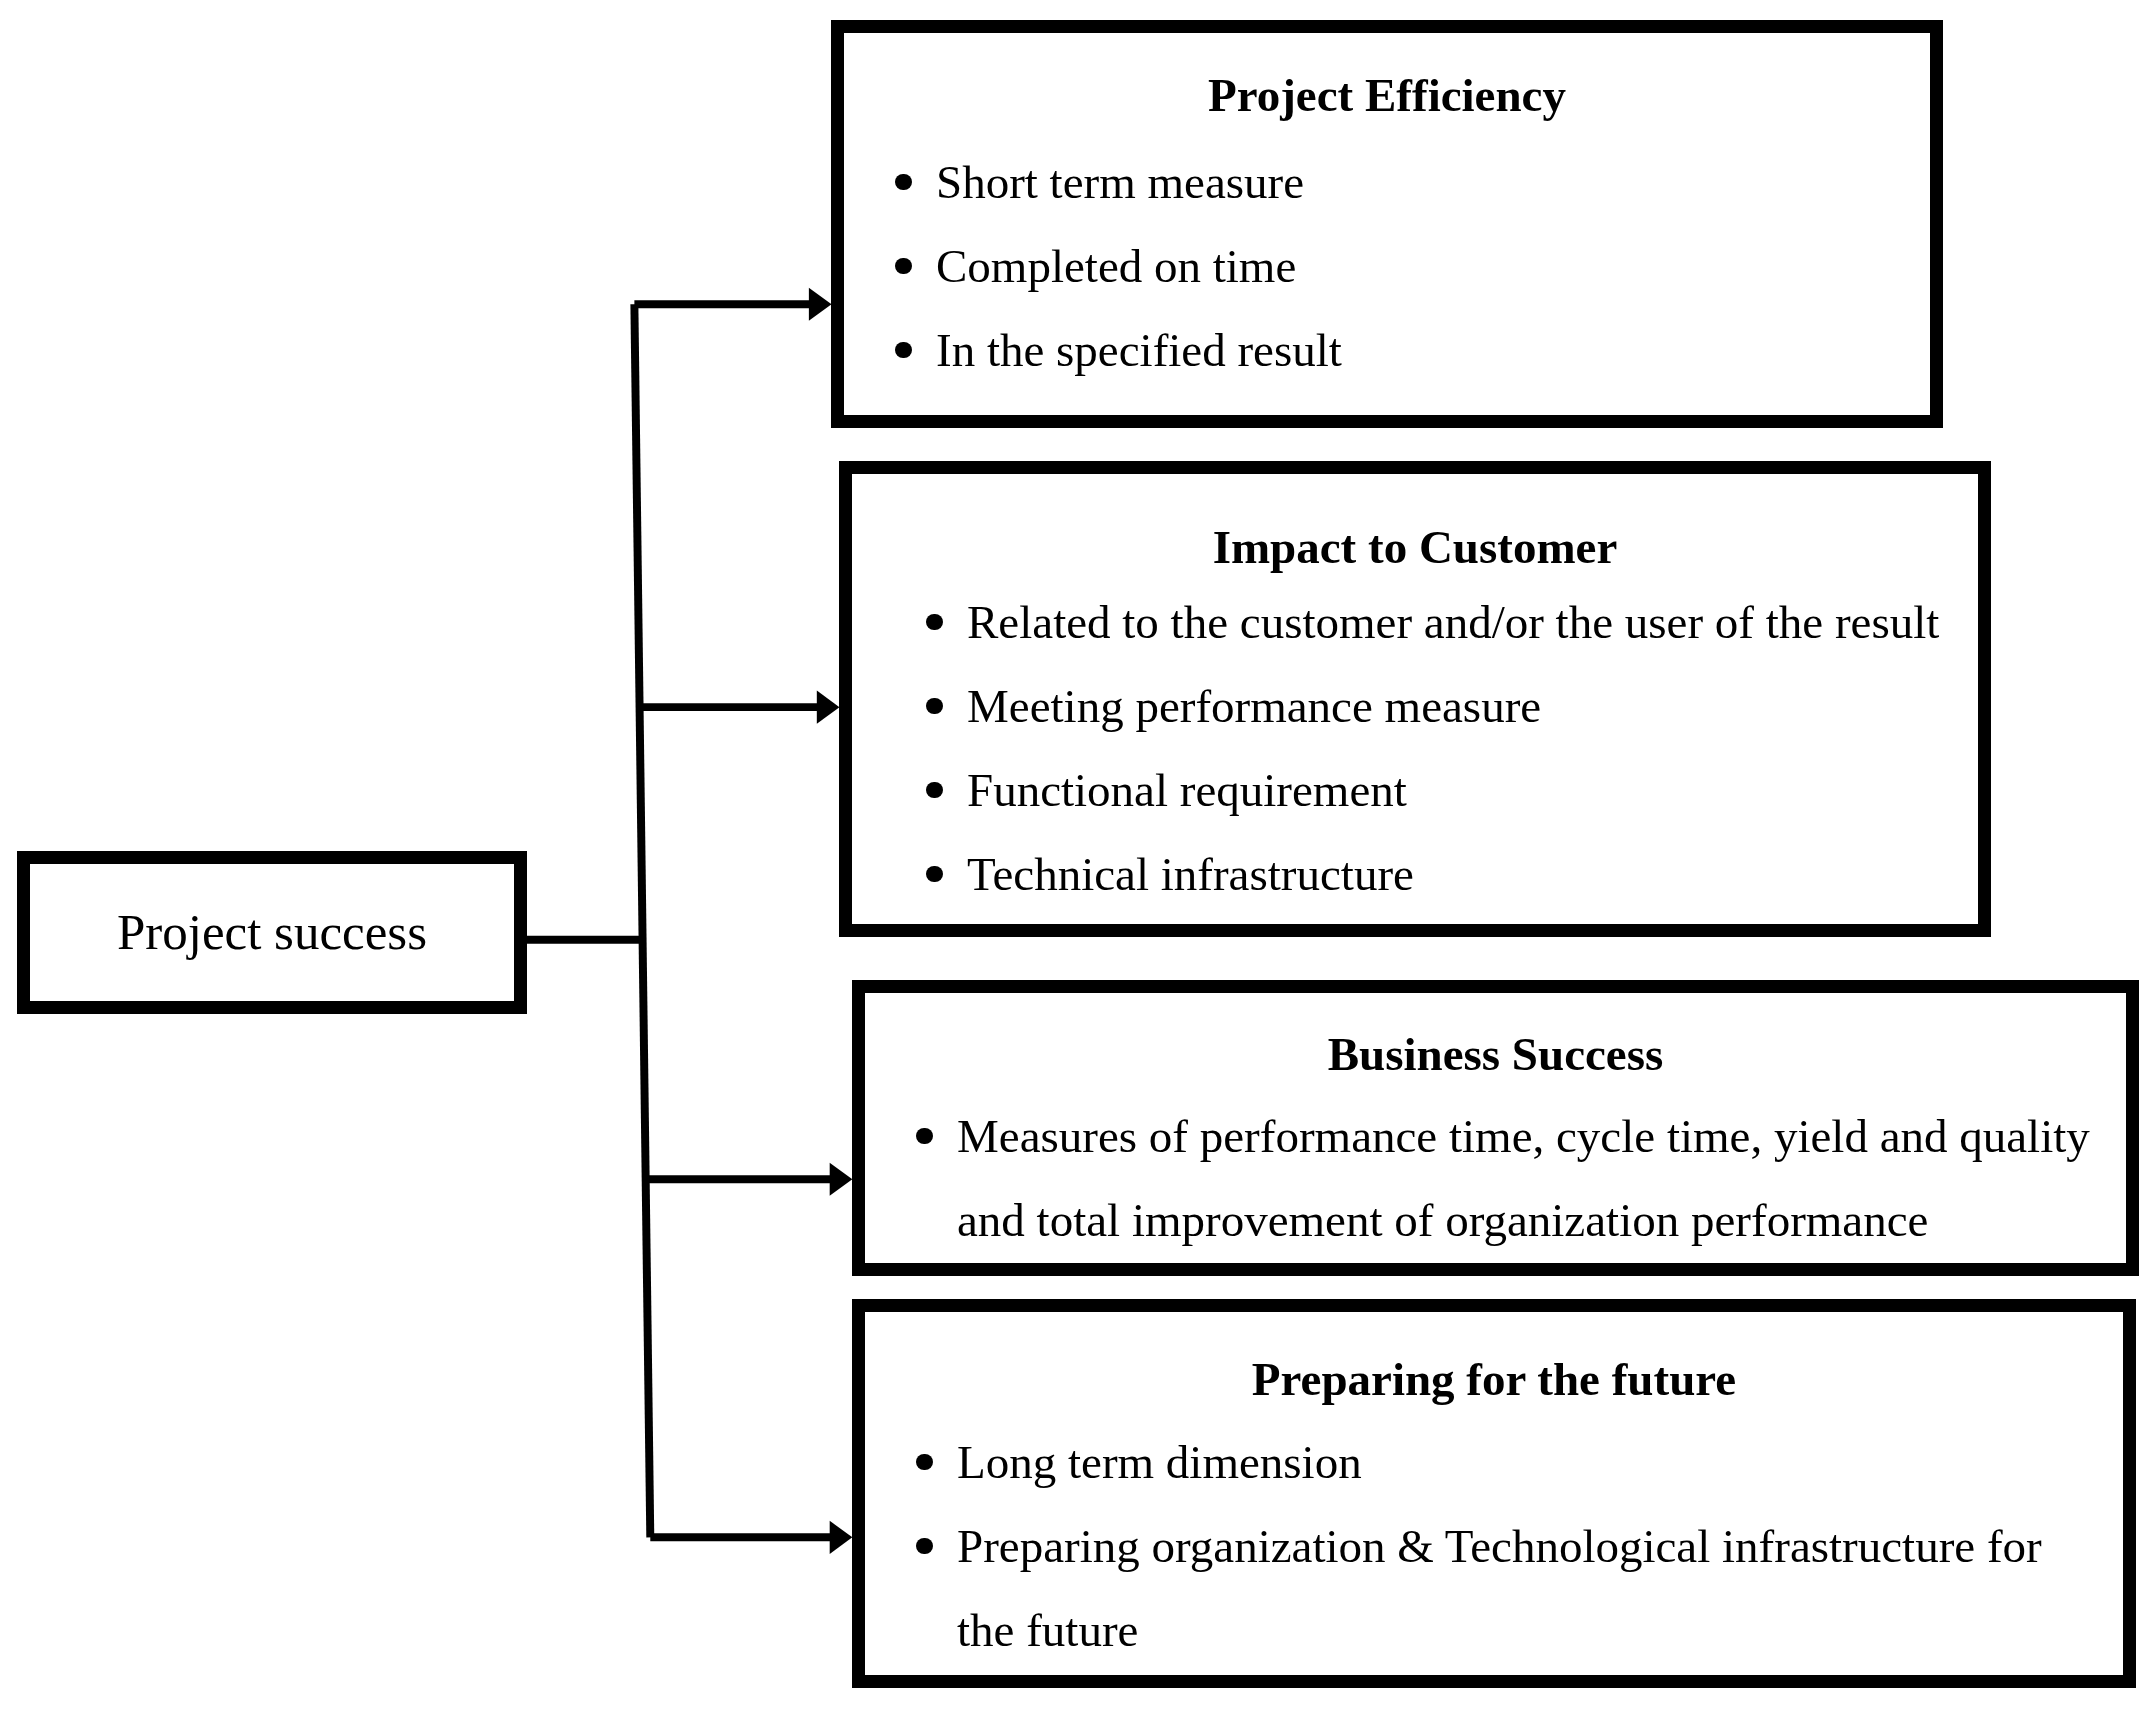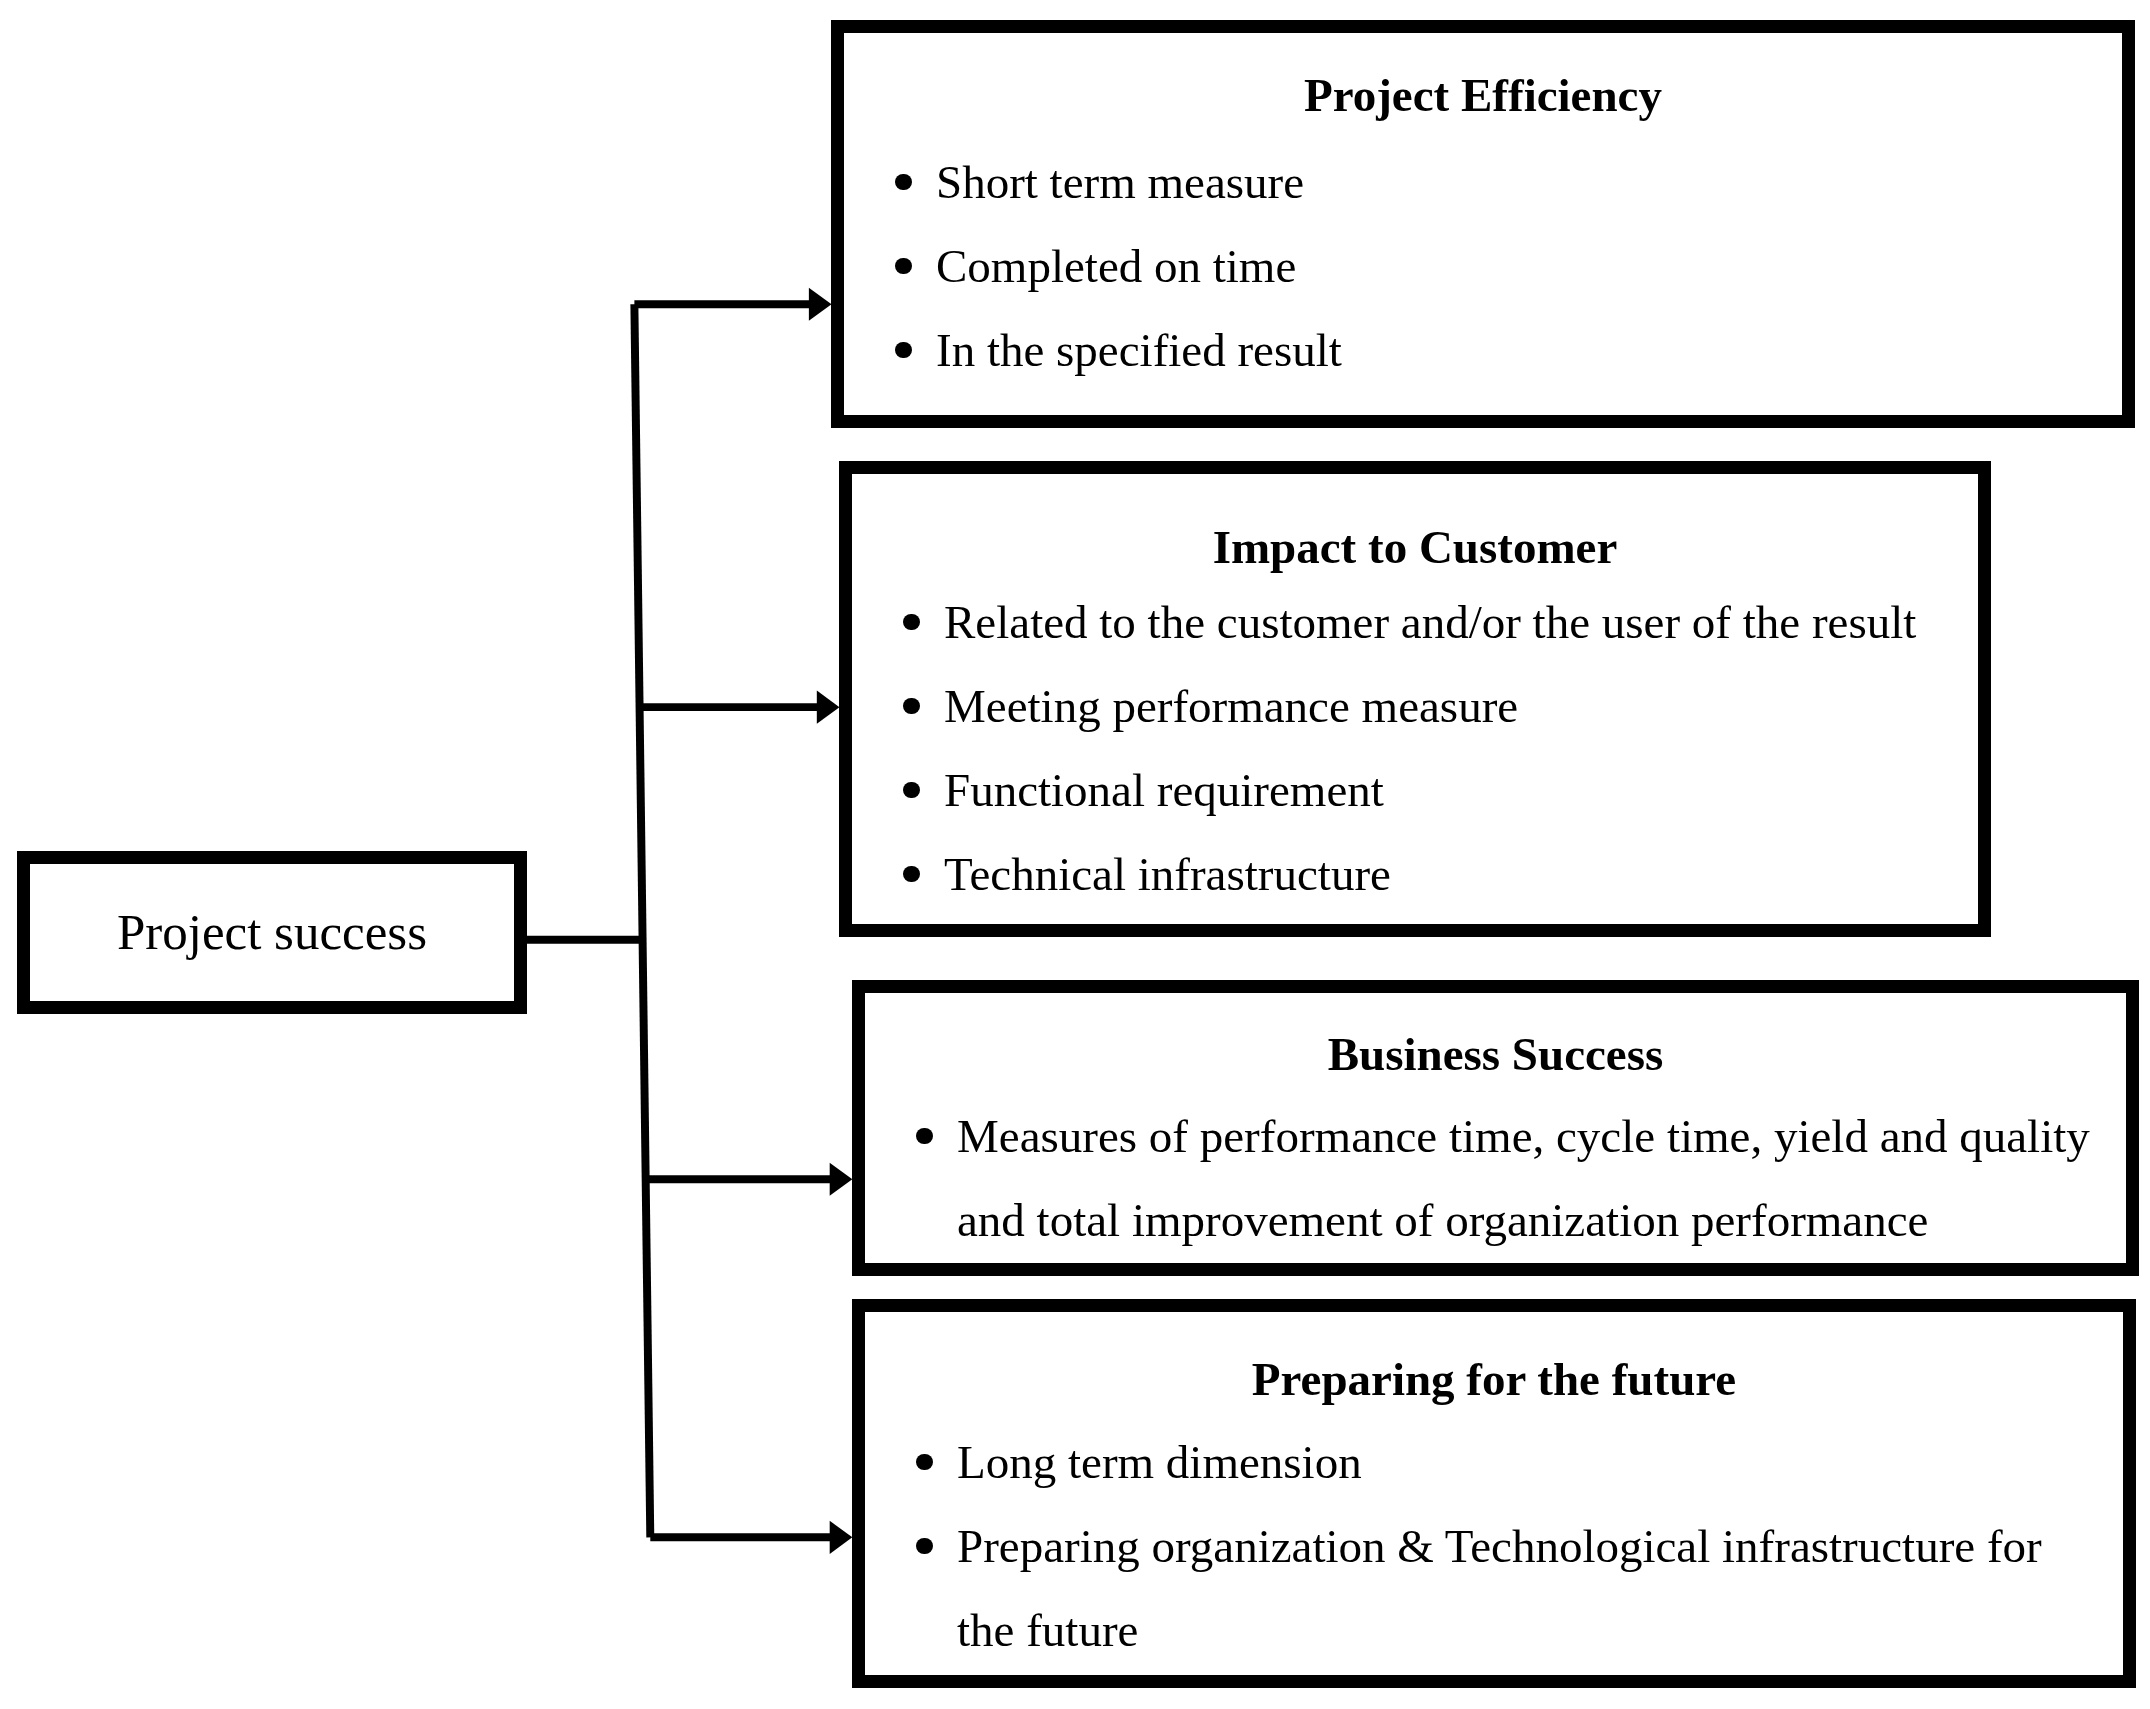--- a/index.html
+++ b/index.html
@@ -35,21 +35,21 @@
     height: 163px;
     display: flex;
     align-items: center;
     justify-content: center;
   }
   .root-label {
     font-size: 51px;
     line-height: 1;
     white-space: nowrap;
   }
-  .box-1 { left: 831px; top: 19.6px;   width: 1304px; height: 408px; }
+  .box-1 { left: 831px; top: 19.6px;   width: 1112px; height: 408px; }
   .box-2 { left: 839px; top: 461px;  width: 1152px; height: 476px; }
   .box-3 { left: 852px; top: 980px; width: 1287px; height: 296px; }
   .box-4 { left: 852px; top: 1299px; width: 1284px; height: 389px; }
 
   .box-title {
     font-size: 47px;
     font-weight: bold;
     text-align: center;
     line-height: 61px;
     margin: 0;
@@ -58,21 +58,21 @@
   .box-2 .box-title { margin-top: 43px; }
   .box-3 .box-title { margin-top: 31px; }
   .box-4 .box-title { margin-top: 37px; }
 
   ul.bullets {
     list-style: none;
     margin: 0;
     padding: 0 12.2px 0 0;
   }
   .box-1 ul.bullets { margin-top: 14px; }
-  .box-2 ul.bullets { margin-top: 1.8px; }
+  .box-2 ul.bullets { margin-top: 1.8px; padding-left: 23px; }
   .box-3 ul.bullets { margin-top: 8.6px; }
   .box-4 ul.bullets { margin-top: 9.8px; }
 
   ul.bullets li {
     position: relative;
     padding-left: 92px;
     font-size: 47px;
     line-height: 84px;
   }
   .bullet-dot {

